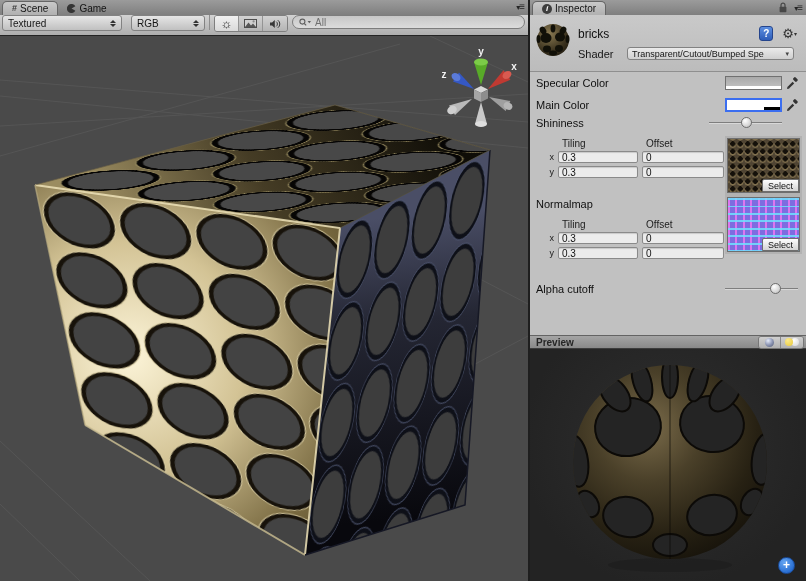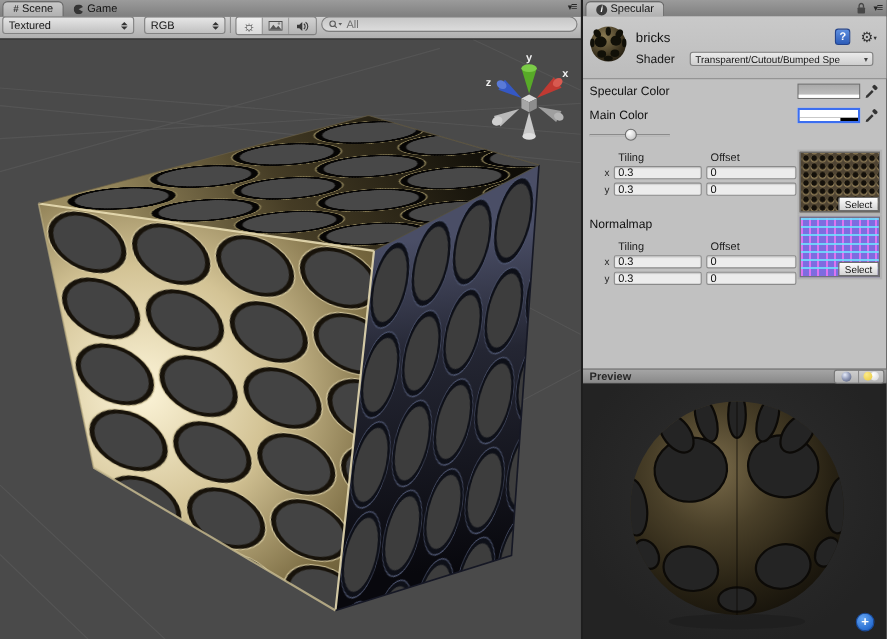--- a/index.html
+++ b/index.html
@@ -306,21 +306,21 @@
           <text x="444" y="42" font-size="10" font-weight="bold" fill="#f2f2f2" text-anchor="middle">z</text>
         </g>
       </svg>
     </div>
   </div>
 
   <div class="inspector">
     <div class="tabstrip">
       <div class="tab active">
         <span class="info-ico">i</span>
-        <span>Specular</span>
+        <span>Inspector</span>
       </div>
       <div class="strip-right">
         <svg width="10" height="11" viewBox="0 0 10 11">
           <path d="M3,5 V3.2 a2,2 0 0 1 4,0 V5" stroke="#474747" fill="none" stroke-width="1.2"></path>
           <rect x="1.6" y="4.8" width="6.8" height="5.4" rx="0.8" fill="#474747"></rect>
         </svg>
         <span class="menu-glyph"><span>▾</span><b>≡</b></span>
       </div>
     </div>
 
@@ -385,20 +385,21 @@
             </span>
         </span>
         <svg class="dropper" viewBox="0 0 14 14">
           <path d="M2.2,11.8 L7.4,6.6" stroke="#333" stroke-width="2.2"></path>
           <rect x="7" y="1.8" width="4.8" height="3.4" rx="1.2" fill="#333" transform="rotate(45 9.4 3.5)"></rect>
           <path d="M1,13 l2.3,-0.5 -1.8,-1.8 Z" fill="#333"></path>
         </svg>
       </div>
 
       <div class="prow mt3">
+        <span class="plabel">Shininess</span>
         <span class="slider" style="margin-right:18px;">
           <span class="track"></span>
           <span class="thumb" style="left:51%"></span>
         </span>
       </div>
 
       <div class="section mt7">
         <div class="subhead">
           <span class="h1">Tiling</span>
           <span>Offset</span>
@@ -432,20 +433,27 @@
         <div class="frow">
           <span class="axis">y</span>
           <input class="f" value="0.3" style="">
           <input class="f off" value="0" style="">
         </div>
         <div class="thumb-box thumb-normal">
           <span class="select-btn">Select</span>
         </div>
       </div>
 
+      <div class="prow" style="margin-top:22px;">
+        <span class="plabel">Alpha cutoff</span>
+        <span class="slider" style="margin-right:2px;">
+          <span class="track"></span>
+          <span class="thumb" style="left:68%"></span>
+        </span>
+      </div>
     </div>
 
     <div class="preview-header">
       <span>Preview</span>
       <div class="pv-btns">
         <div class="pv-btn">
           <span class="pv-ball"></span>
         </div>
         <div class="pv-btn">
           <span class="pv-lights">

